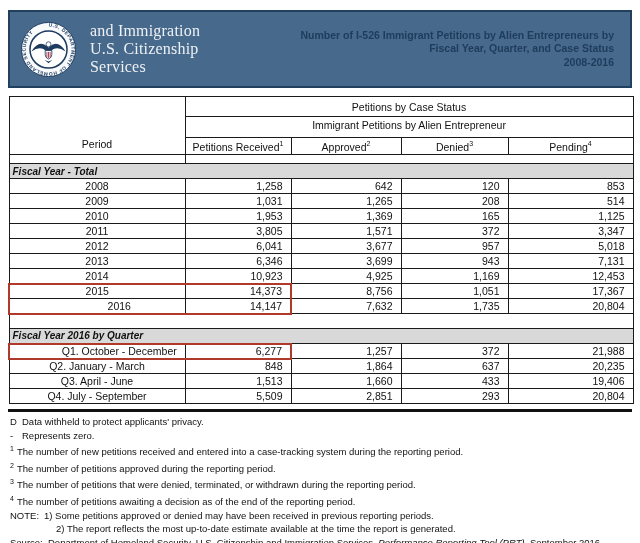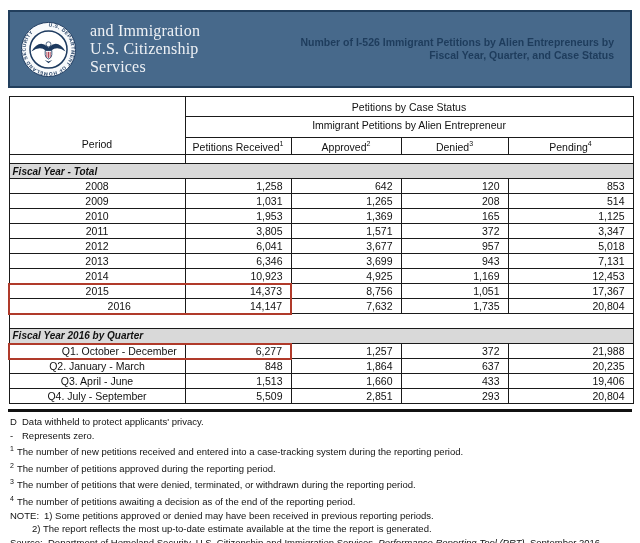--- a/index.html
+++ b/index.html
@@ -40,21 +40,21 @@
   .hl-b{border-bottom:2px solid var(--highlight);padding-left:44px;}
   .hl-l{border-left:2px solid var(--highlight);}
   .hl-r{border-right:2px solid var(--highlight);}
 
   
   .rule{width:624px; height:3px; background:#111; margin-top:5px;}
   .footnotes{margin-top:4px; font-size:9.5px; line-height:12px; padding-left:2px;}
   .fn{margin-top:1.5px;}
   .fn .mk{display:inline-block; min-width:8px; margin-right:4px;}
   .fn sup{font-size:7px; margin-right:3px;}
-  .note-l2{margin-left:22px;}
+  .note-l2{margin-left:46px;}
   .src-italic{font-style:italic;}
 </style>
 </head>
 <body>
 
 <div class="page">
 
   <div class="header-bar">
     <svg class="seal" width="57" height="57" viewBox="0 0 60 60">
       <circle cx="30" cy="30" r="28.5" fill="#f8fafc" stroke="#1d3a5f" stroke-width="1"></circle>
@@ -72,20 +72,21 @@
       <path d="M26,41 L30,44.5 L34,41 L30,42.5 Z" fill="#1d3a5f"></path>
     </svg>
     <div class="agency">
       <div>and Immigration</div>
       <div>U.S. Citizenship</div>
       <div>Services</div>
     </div>
     <div class="rtitle">
       <div>Number of I-526 Immigrant Petitions by Alien Entrepreneurs by</div>
       <div>Fiscal Year, Quarter, and Case Status</div>
+      <div>2008-2016</div>
     </div>
   </div>
 
   <div class="table-wrap">
     <table>
       <colgroup>
           <col style="width:176px">
           <col style="width:106px">
           <col style="width:110px">
           <col style="width:107px">

